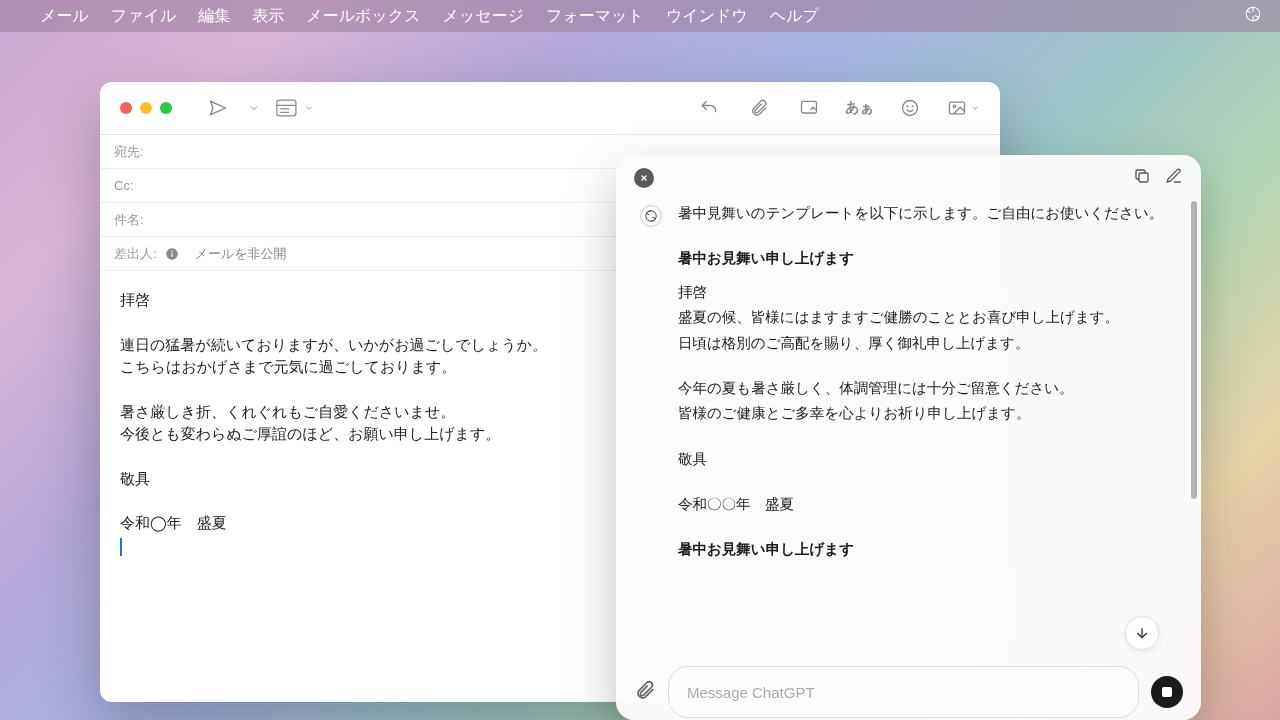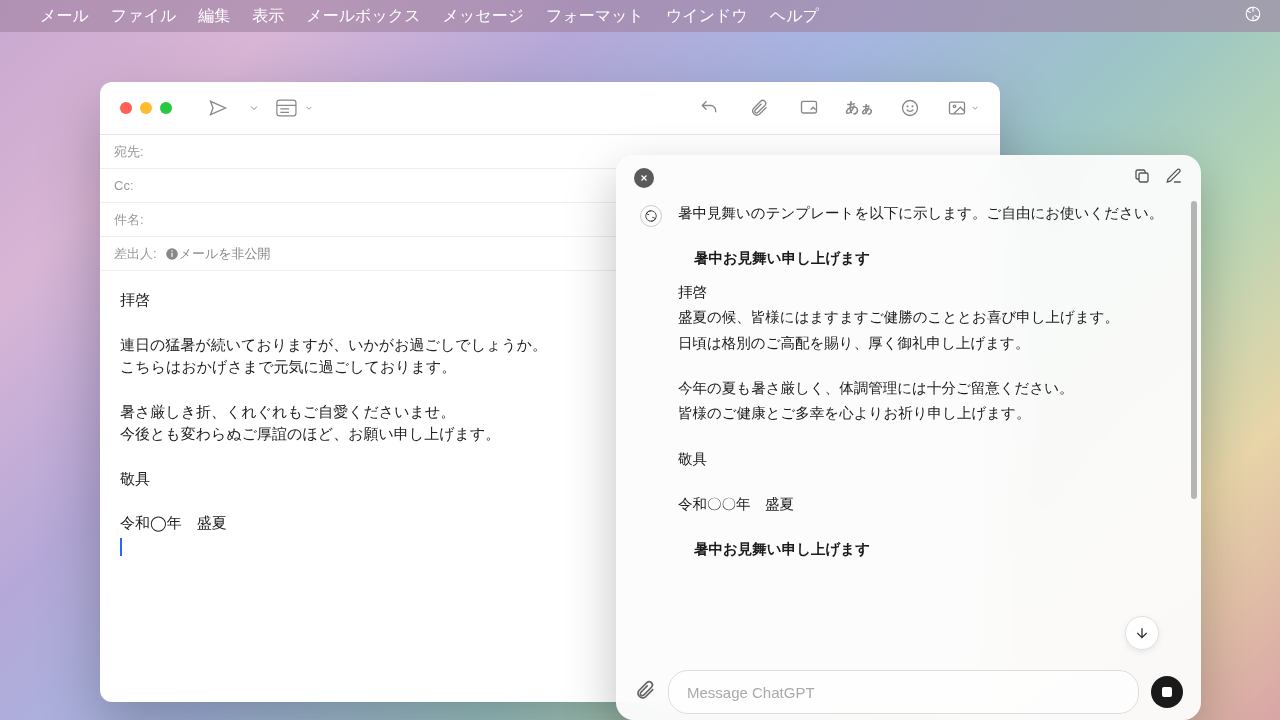--- a/index.html
+++ b/index.html
@@ -20,54 +20,54 @@
 .tb-btn { color: #888; display: flex; align-items: center; justify-content: center; width: 28px; height: 28px; }
 .tb-btn svg { width: 20px; height: 20px; }
 .tb-group { display: flex; align-items: center; gap: 16px; }
 .tb-right { margin-left: auto; display: flex; align-items: center; gap: 22px; }
 .tb-text { color: #888; font-size: 14px; font-weight: bold; }
 
 .mail-fields { border-top: 1px solid #e5e5e5; }
 .field-row { display: flex; align-items: center; height: 34px; padding: 0 14px; border-bottom: 1px solid #eee; font-size: 13px; color: #888; gap: 8px; }
 .field-label { color: #999; }
 .field-input { flex: 1; border: none; outline: none; font-size: 13px; }
-.privacy-pill { display: inline-flex; align-items: center; gap: 0; color: #888; }
+.privacy-pill { display: inline-flex; align-items: center; gap: 16px; color: #888; }
 .privacy-pill svg { width: 14px; height: 14px; }
 
 .mail-body { flex: 1; padding: 18px 20px; font-size: 15px; color: #222; line-height: 1.5; overflow: auto; font-family: 'Hiragino Mincho ProN', serif; }
 .mail-body p { margin-bottom: 22px; white-space: pre-line; }
 .cursor { display: inline-block; width: 1.5px; height: 18px; background: #2965ff; vertical-align: text-bottom; animation: blink 1s infinite; }
 @keyframes blink { 50% { opacity: 0; } }
 
 .chat-panel { position: absolute; top: 155px; left: 616px; width: 585px; height: 565px; background: rgba(252, 252, 252, 0.95); backdrop-filter: blur(30px); border-radius: 18px; box-shadow: 0 20px 50px rgba(0,0,0,0.25); display: flex; flex-direction: column; overflow: hidden; }
 .chat-header { height: 46px; display: flex; align-items: center; padding: 0 18px; gap: 10px; }
 .close-chat { width: 20px; height: 20px; border-radius: 50%; background: #5a5a5a; color: white; display: flex; align-items: center; justify-content: center; font-size: 12px; line-height: 1; }
 .close-chat svg { width: 10px; height: 10px; }
 .chat-hdr-right { margin-left: auto; display: flex; gap: 14px; color: #555; }
 .chat-hdr-right svg { width: 18px; height: 18px; }
 
 .chat-body { flex: 1; overflow-y: auto; padding: 0 24px 10px 24px; position: relative; }
 .chat-msg { display: flex; gap: 16px; margin-bottom: 8px; }
 .chat-avatar { width: 22px; height: 22px; border-radius: 50%; border: 1px solid #ccc; display:flex; align-items:center; justify-content:center; flex-shrink: 0; margin-top: 4px; }
 .chat-avatar svg { width: 14px; height: 14px; }
 .chat-text { flex: 1; font-size: 14.5px; color: #1a1a1a; line-height: 1.75; }
-.chat-text .heading { font-weight: 600; margin: 20px 0 8px 16px; }
+.chat-text .heading { font-weight: 600; margin: 20px 0 8px 0; }
 .chat-text p { margin: 0; white-space: pre-line; }
 .chat-text .block { margin-bottom: 20px; }
 
 .chat-scrollbar { position: absolute; right: 4px; top: 46px; bottom: 60px; width: 6px; }
 .chat-scrollbar-thumb { position: absolute; top: 0; width: 100%; height: 65%; background: rgba(0,0,0,0.28); border-radius: 3px; }
 
 .scroll-down-btn { position: absolute; right: 42px; bottom: 70px; width: 34px; height: 34px; border-radius: 50%; background: white; border: 1px solid #e0e0e0; display: flex; align-items: center; justify-content: center; box-shadow: 0 2px 6px rgba(0,0,0,0.08); }
 .scroll-down-btn svg { width: 16px; height: 16px; }
 
 .chat-input-bar { height: 56px; display: flex; align-items: center; padding: 0 18px; gap: 12px; }
 .attach-btn { color: #666; }
 .attach-btn svg { width: 22px; height: 22px; }
-.chat-input-pill { flex: 1; height: 44px; border: 1px solid #ddd; border-radius: 20px; display: flex; align-items: center; padding: 0 18px; background: rgba(255,255,255,0.7); }
+.chat-input-pill { flex: 1; height: 52px; border: 1px solid #ddd; border-radius: 20px; display: flex; align-items: center; padding: 0 18px; background: rgba(255,255,255,0.7); }
 .chat-input { flex: 1; border: none; outline: none; background: transparent; font-size: 15px; }
 .chat-input::placeholder { color: #aaa; }
 .stop-btn { width: 32px; height: 32px; border-radius: 50%; background: #1a1a1a; display: flex; align-items: center; justify-content: center; }
 .stop-btn-inner { width: 10px; height: 10px; background: white; border-radius: 2px; }
 </style>
 </head>
 <body>
 
 <div class="desktop">
   <div class="menubar">

